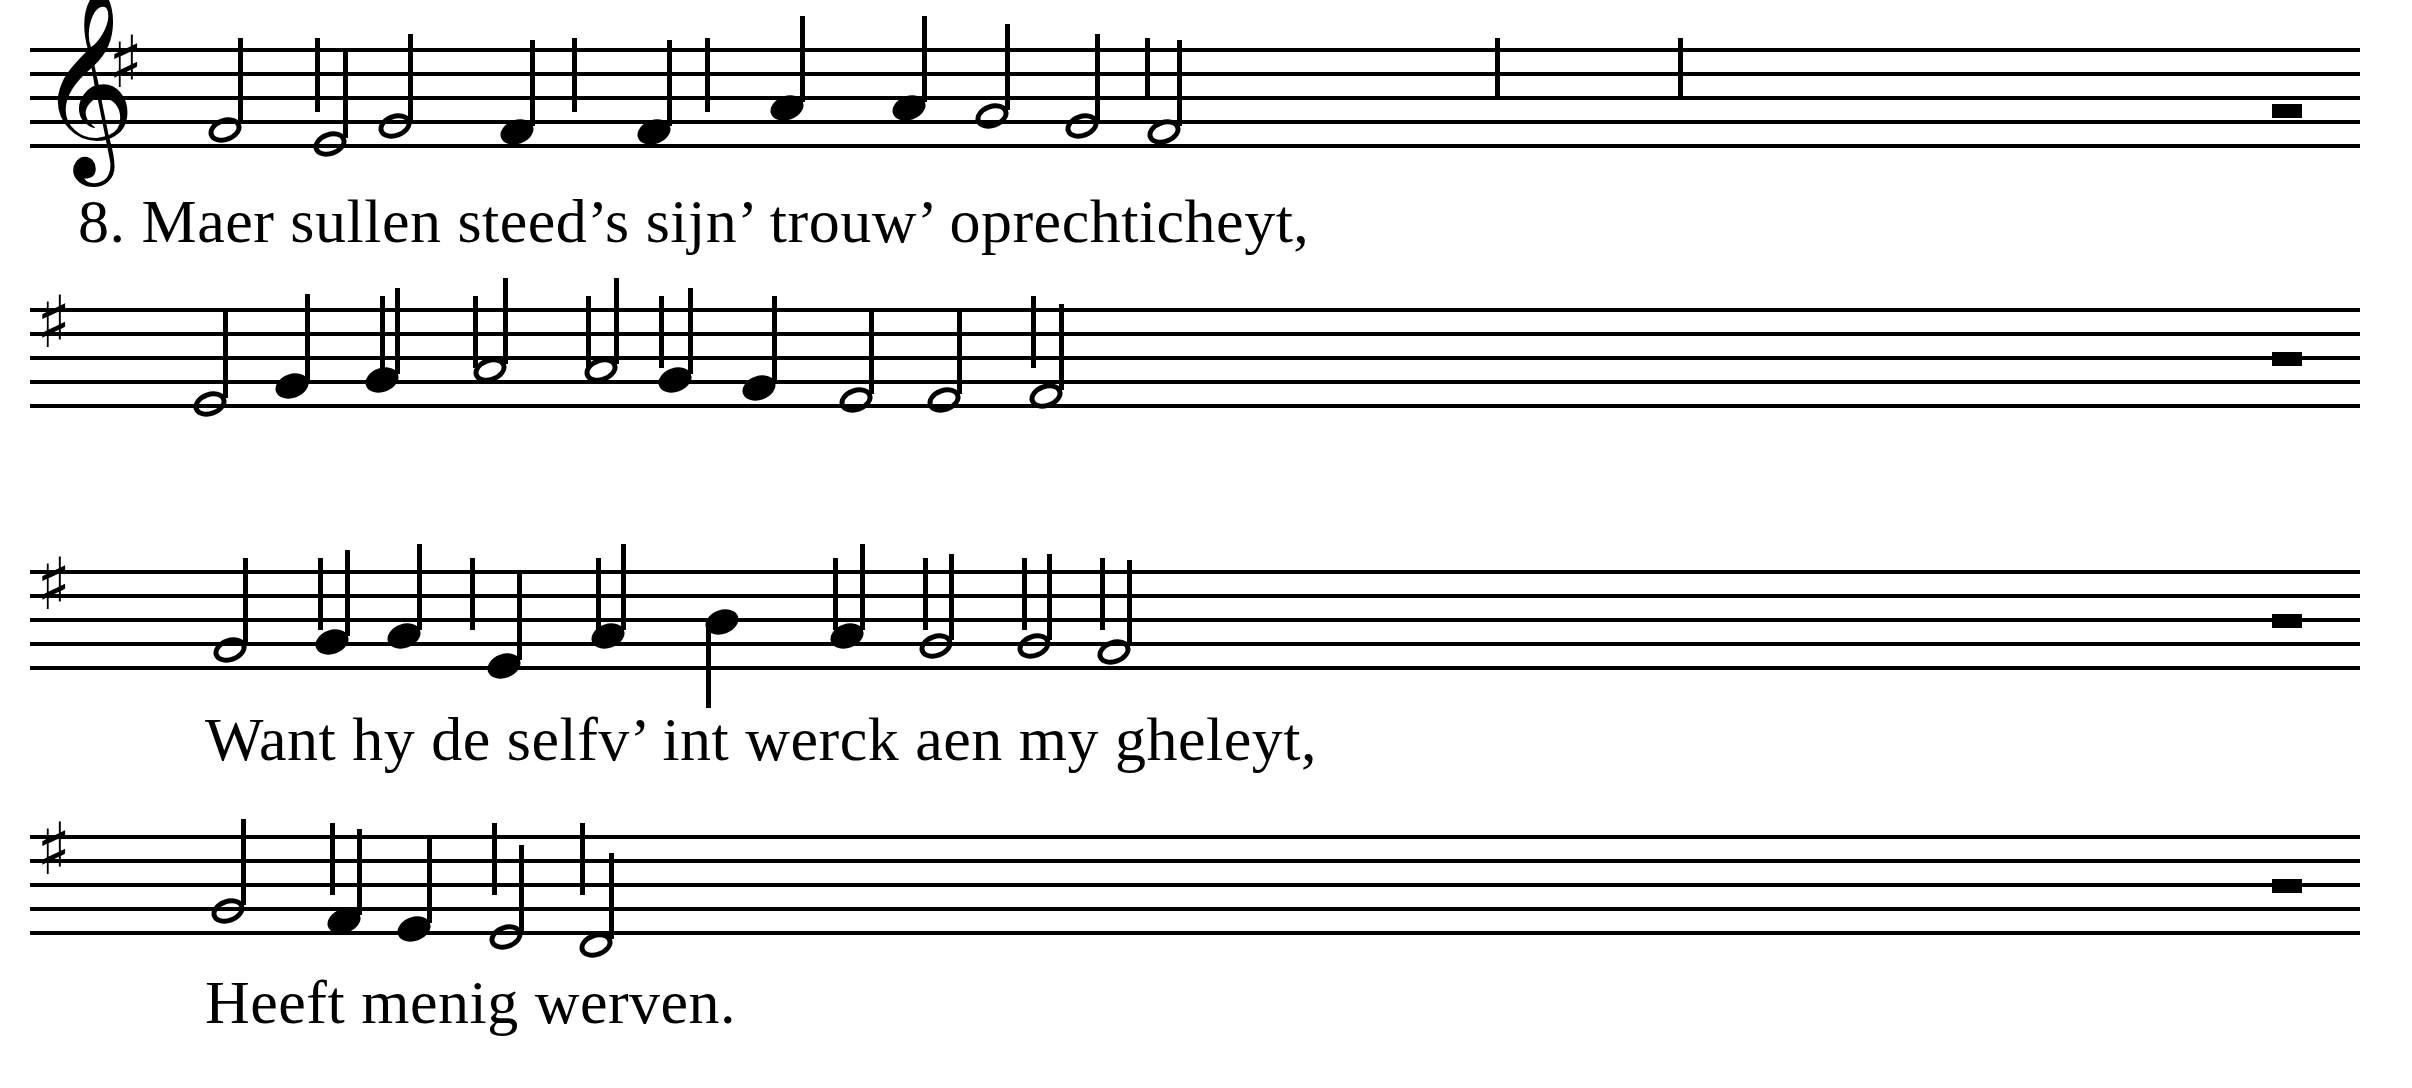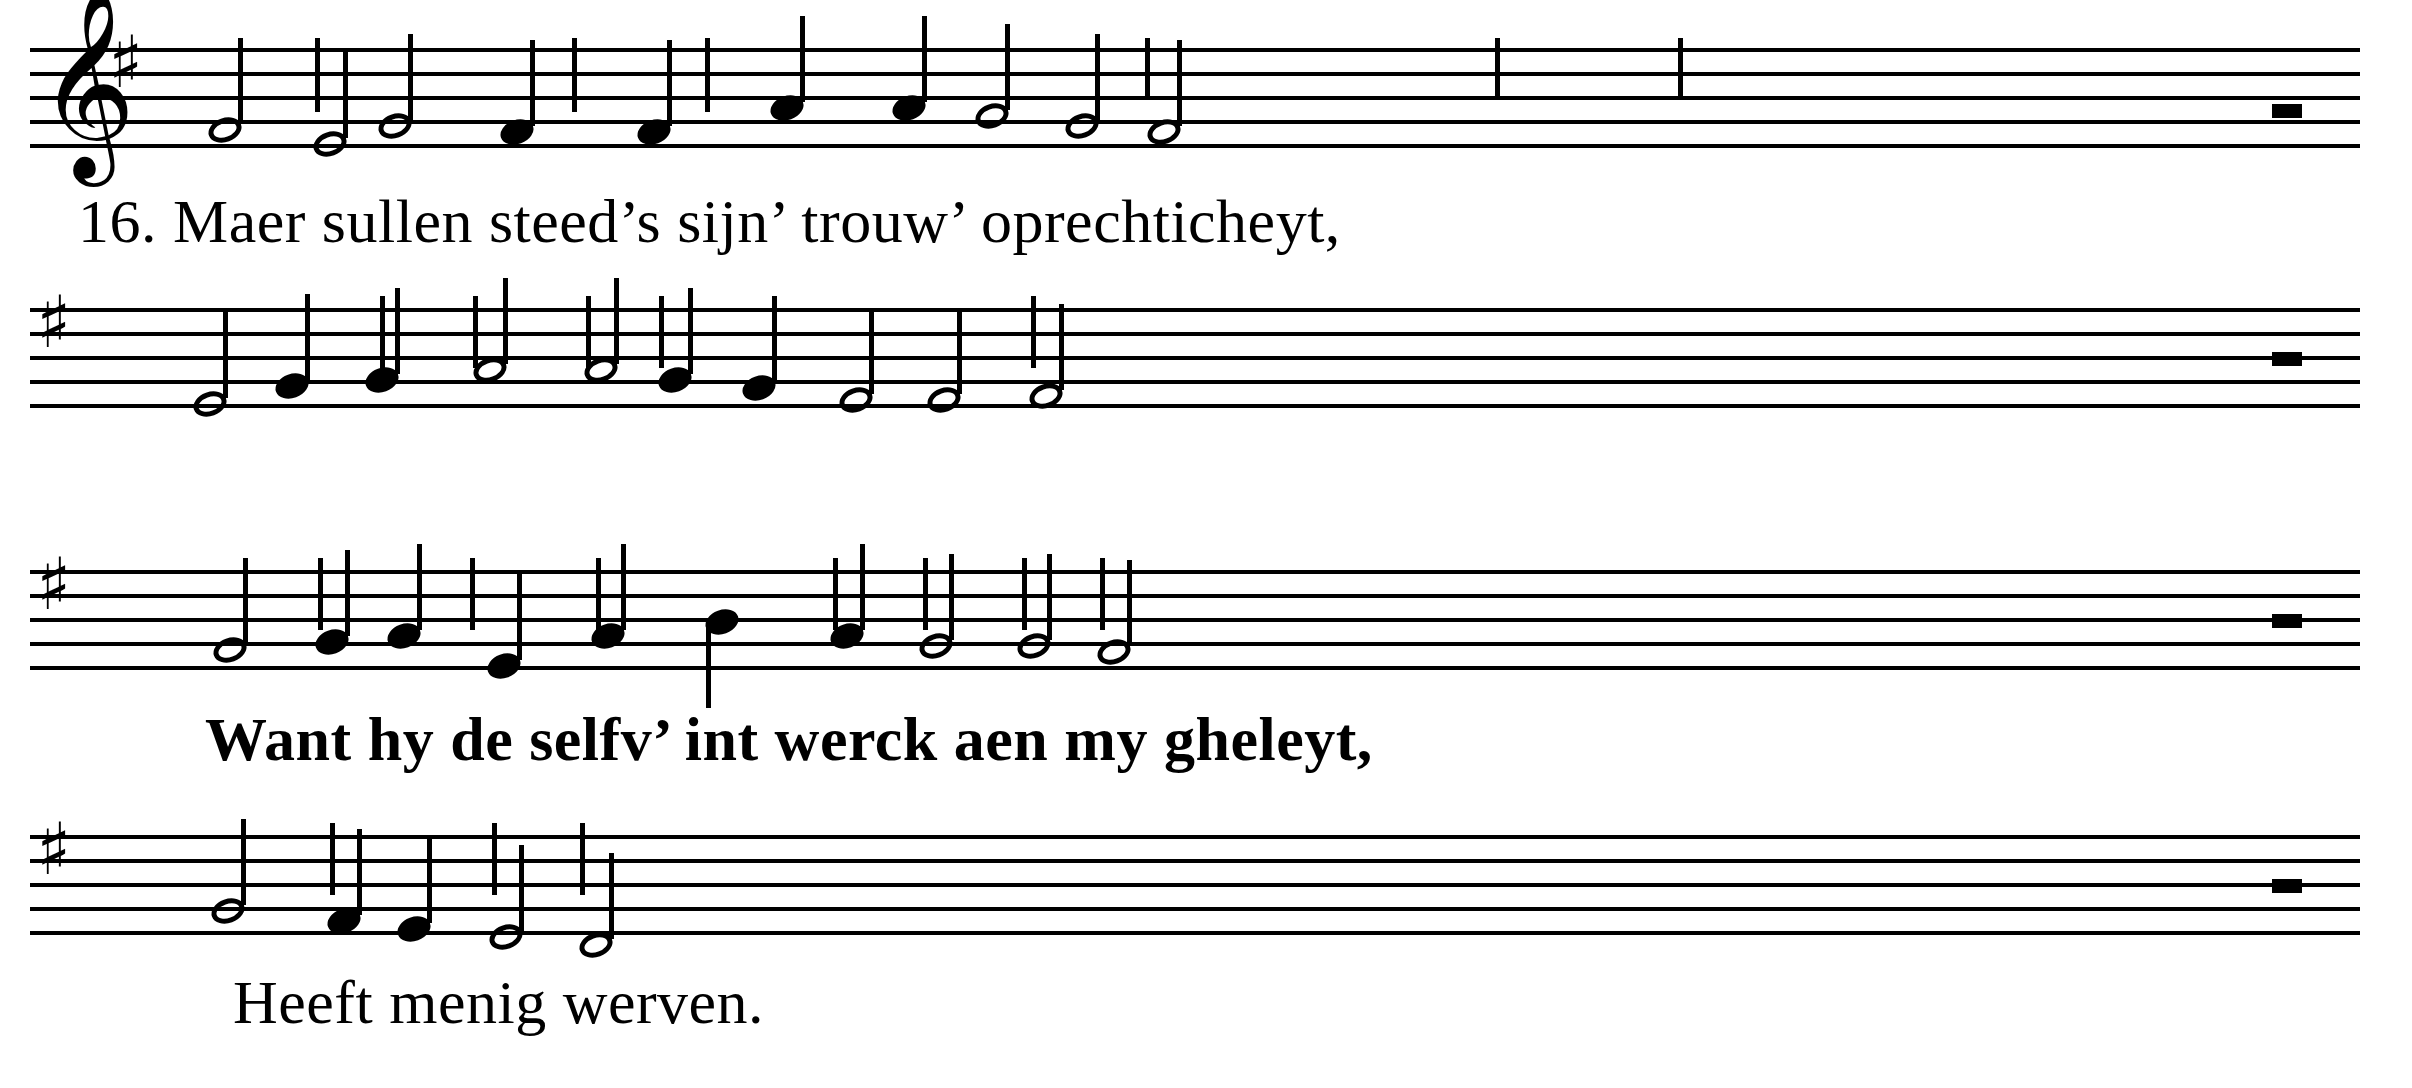--- a/index.html
+++ b/index.html
@@ -178,21 +178,21 @@
         </div>
 
       <div style="position:absolute; left:315px; top:20px; width:5px; height:74px; background:#000;"></div>
       <div style="position:absolute; left:572px; top:20px; width:5px; height:74px; background:#000;"></div>
       <div style="position:absolute; left:705px; top:20px; width:5px; height:74px; background:#000;"></div>
       <div style="position:absolute; left:1145px; top:20px; width:5px; height:60px; background:#000;"></div>
       <div style="position:absolute; left:1495px; top:20px; width:5px; height:58px; background:#000;"></div>
       <div style="position:absolute; left:1678px; top:20px; width:5px; height:58px; background:#000;"></div>
       <div class="rest-bar" style="left:2272px; top:86px;"></div>
     </div>
-    <div class="lyric" style="left:78px; top:168px;">16. Maer sullen steed’s sijn’ trouw’ oprechticheyt,</div>
+    <div class="lyric" style="left:78px; top:168px;">8. Maer sullen steed’s sijn’ trouw’ oprechticheyt,</div>
   </div>
 
   <div class="system" style="position:absolute; left:0; top:278px;">
     <div class="stave-block">
       <div class="staff" style="left:30px; top:30px;">
         <div class="line l0"></div>
         <div class="line l1"></div>
         <div class="line l2"></div>
         <div class="line l3"></div>
         <div class="line l4"></div>
@@ -303,21 +303,21 @@
 
       <div style="position:absolute; left:318px; top:18px; width:5px; height:72px; background:#000;"></div>
       <div style="position:absolute; left:470px; top:18px; width:5px; height:72px; background:#000;"></div>
       <div style="position:absolute; left:596px; top:18px; width:5px; height:72px; background:#000;"></div>
       <div style="position:absolute; left:833px; top:18px; width:5px; height:72px; background:#000;"></div>
       <div style="position:absolute; left:923px; top:18px; width:5px; height:72px; background:#000;"></div>
       <div style="position:absolute; left:1022px; top:18px; width:5px; height:72px; background:#000;"></div>
       <div style="position:absolute; left:1100px; top:18px; width:5px; height:72px; background:#000;"></div>
       <div class="rest-bar" style="left:2272px; top:74px;"></div>
     </div>
-    <div class="lyric" style="left:205px; top:164px;font-weight:bold;">Want hy de selfv’ int werck aen my gheleyt,</div>
+    <div class="lyric" style="left:205px; top:164px;">Want hy de selfv’ int werck aen my gheleyt,</div>
   </div>
 
   <div class="system" style="position:absolute; left:0; top:805px;">
     <div class="stave-block">
       <div class="staff" style="left:30px; top:30px;">
         <div class="line l0"></div>
         <div class="line l1"></div>
         <div class="line l2"></div>
         <div class="line l3"></div>
         <div class="line l4"></div>
@@ -343,16 +343,16 @@
       <div class="note" style="left:596px; top:140px;">
           <div class="head open"></div>
           <div class="stem up"></div>
         </div>
 
       <div style="position:absolute; left:330px; top:18px; width:5px; height:72px; background:#000;"></div>
       <div style="position:absolute; left:492px; top:18px; width:5px; height:72px; background:#000;"></div>
       <div style="position:absolute; left:580px; top:18px; width:5px; height:72px; background:#000;"></div>
       <div class="rest-bar" style="left:2272px; top:74px;"></div>
     </div>
-    <div class="lyric" style="left:205px; top:162px;margin-left:28px;">Heeft menig werven.</div>
+    <div class="lyric" style="left:205px; top:162px;">Heeft menig werven.</div>
   </div>
 
 </div>
 
 </body></html>

